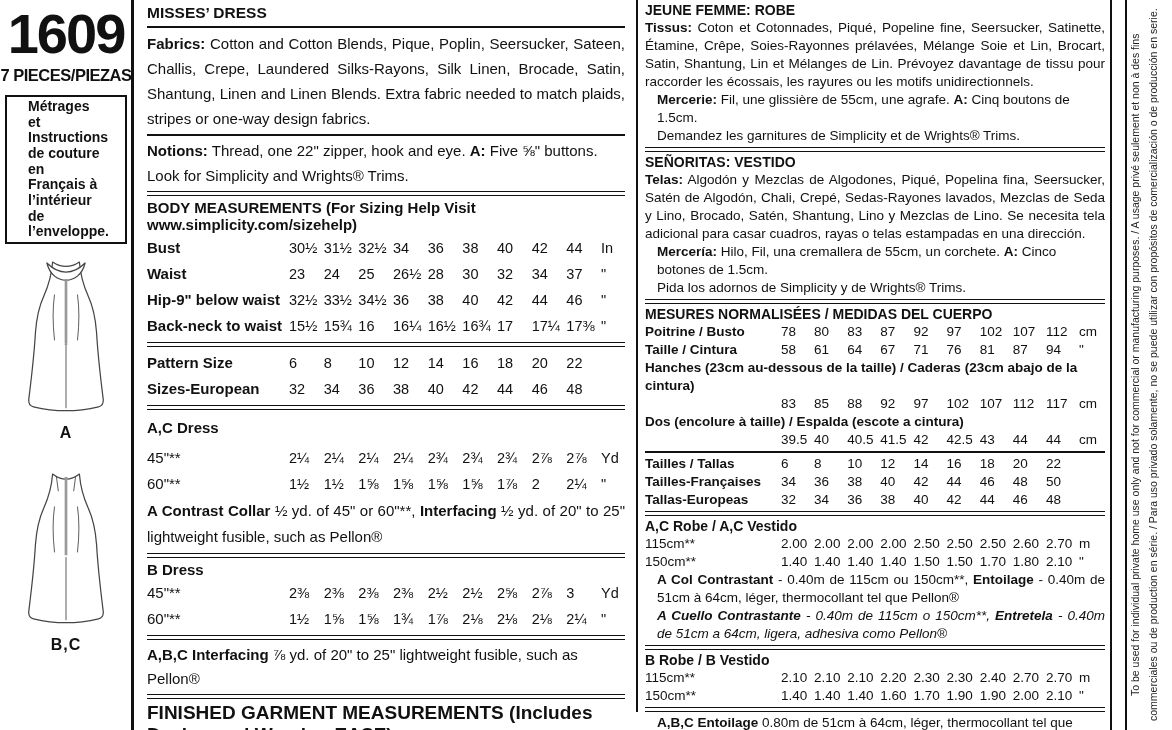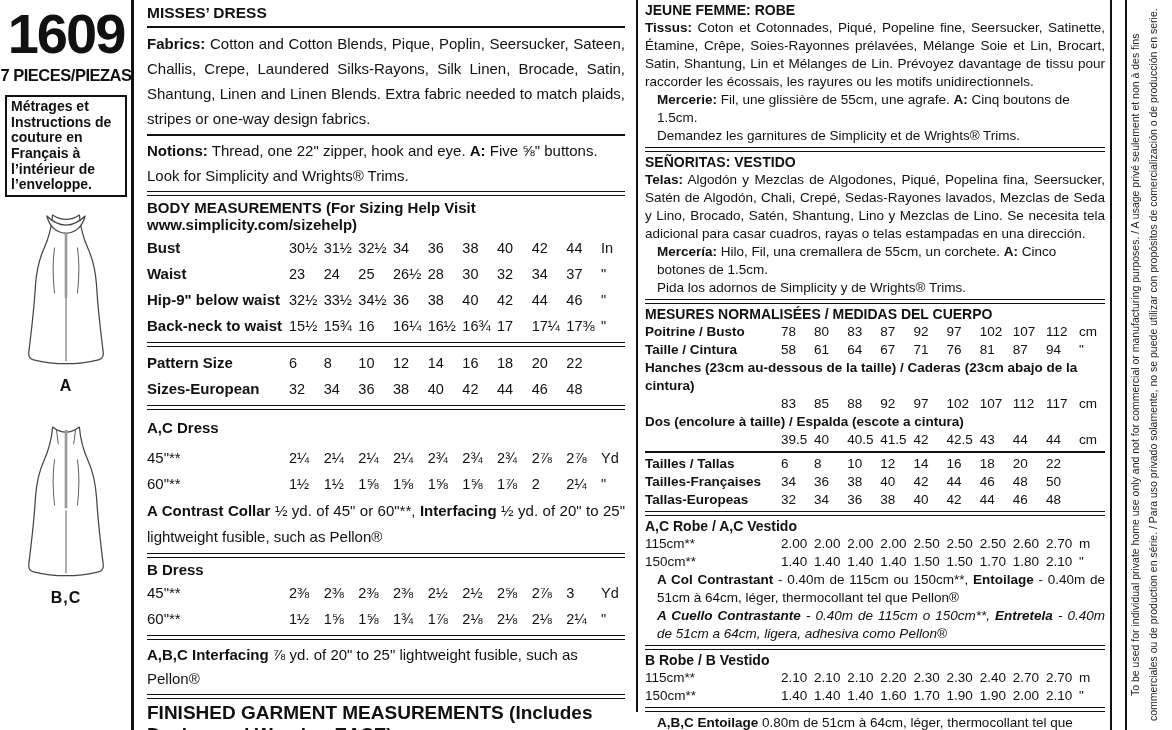--- a/index.html
+++ b/index.html
@@ -4,21 +4,21 @@
 <style>
   html,body{margin:0;padding:0;}
   body{width:1172px;height:730px;background:#fff;color:#111;
        font-family:"Liberation Sans",sans-serif;position:relative;overflow:hidden;
        -webkit-font-smoothing:antialiased;}
   .vl{position:absolute;top:0;background:#111;}
   
   .leftcol{position:absolute;left:0;top:0;width:132px;text-align:center;}
   .patnum{font-size:56px;font-weight:800;letter-spacing:-2px;line-height:1;margin-top:6px;}
   .pieces{font-size:16.5px;font-weight:600;letter-spacing:-0.5px;margin-top:4px;}
-  .frbox{border:2.5px solid #111;margin:10px 5px 0 5px;padding:2px 4px;text-align:left;
+  .frbox{border:2.5px solid #111;margin:10px 5px 0 5px;padding:2px 21px;text-align:left;
          font-size:14px;font-weight:700;line-height:1.12;}
   .dressfig{margin-top:10px;}
   .dresslabel{font-size:16px;font-weight:600;letter-spacing:1px;margin-top:2px;}
   
   .midcol{position:absolute;left:141px;top:0;width:492px;padding:0 8px 0 6px;box-sizing:border-box;}
   .midcol .h{font-size:15.5px;font-weight:700;margin:4px 0 4px 0;}
   .midcol .para{font-size:15px;line-height:25px;margin:2px 0;text-align:justify;}
   .midcol .line{font-size:15px;line-height:24px;margin:1px 0;}
   .rule{border-top:2px solid #111;margin:3px 0;}
   .drule{height:3px;border-top:1.5px solid #111;border-bottom:1.5px solid #111;margin:3px 0;}

